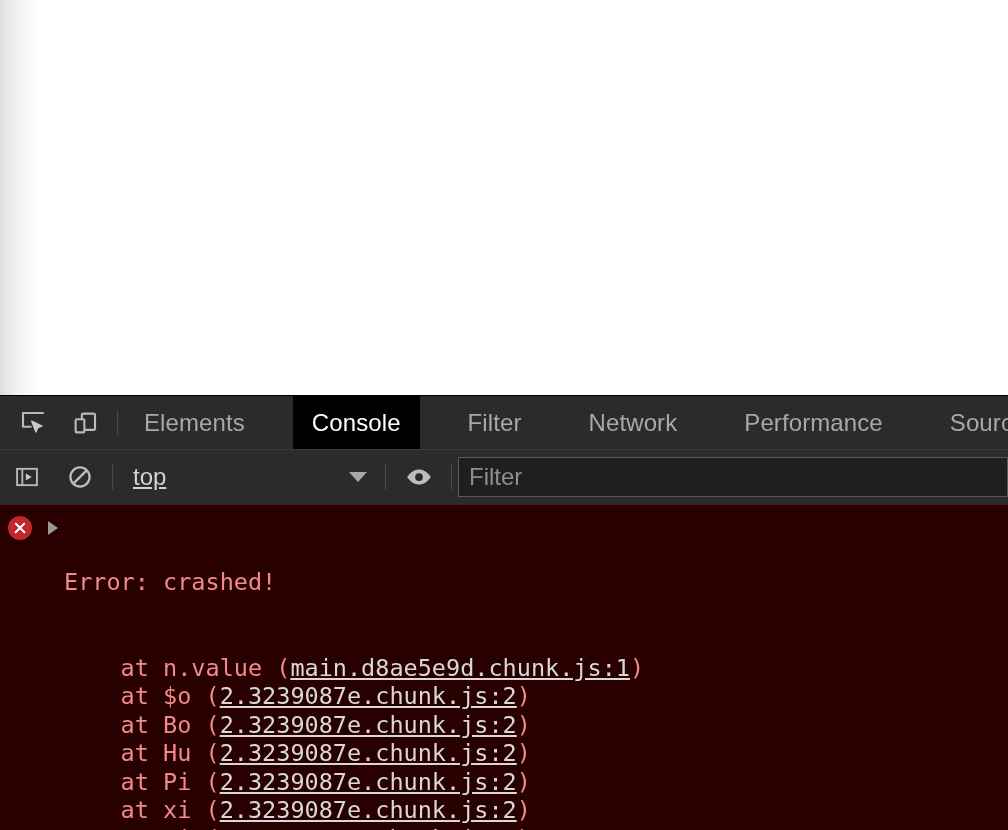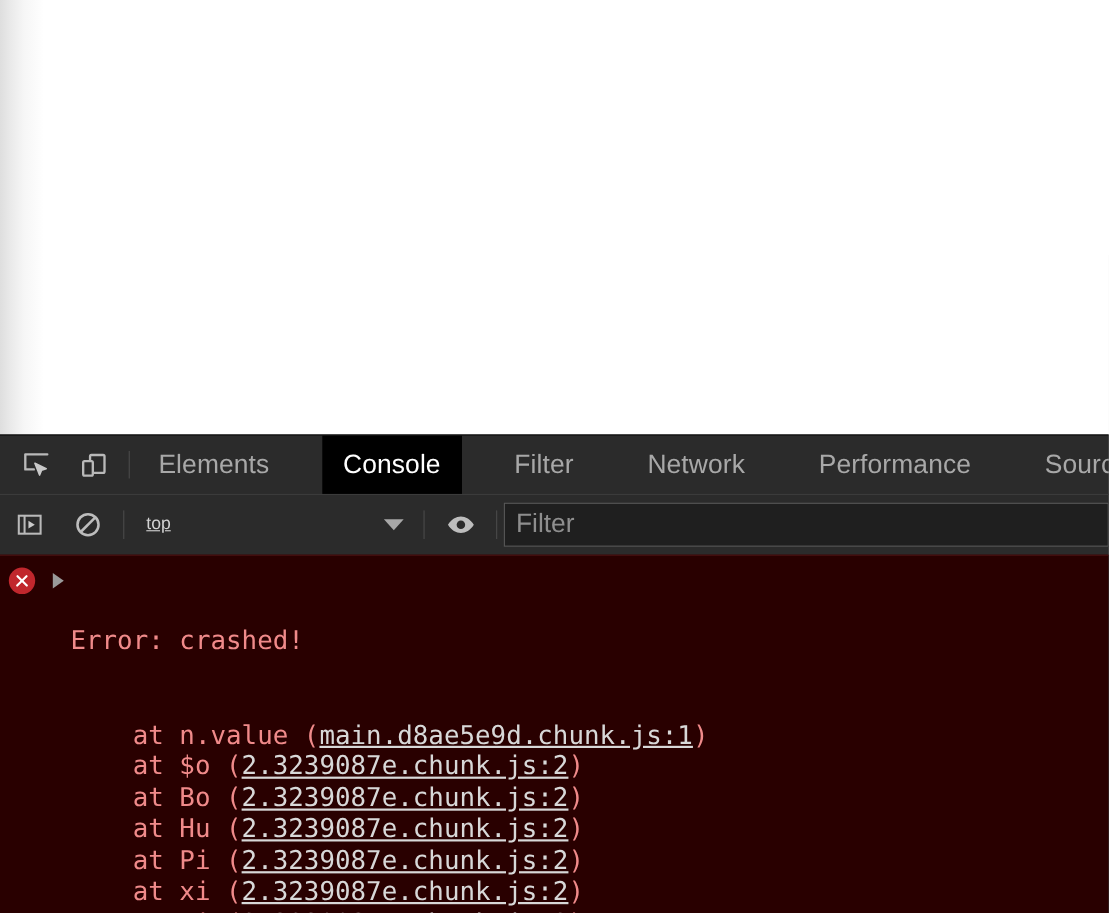--- a/index.html
+++ b/index.html
@@ -123,21 +123,21 @@
     align-items: center;
     justify-content: space-between;
     width: 260px;
     height: 36px;
     padding: 0 12px 0 14px;
     box-sizing: border-box;
     cursor: pointer;
   }
   .context-select .ctx-label {
     color: #d2d2d2;
-    font-size: 16px;
+    font-size: 24px;
     text-decoration: underline;
   }
   .caret {
     width: 0; height: 0;
     border-left: 9px solid transparent;
     border-right: 9px solid transparent;
     border-top: 10px solid #a8a8a8;
   }
   .filter-wrap {
     flex: 1;

